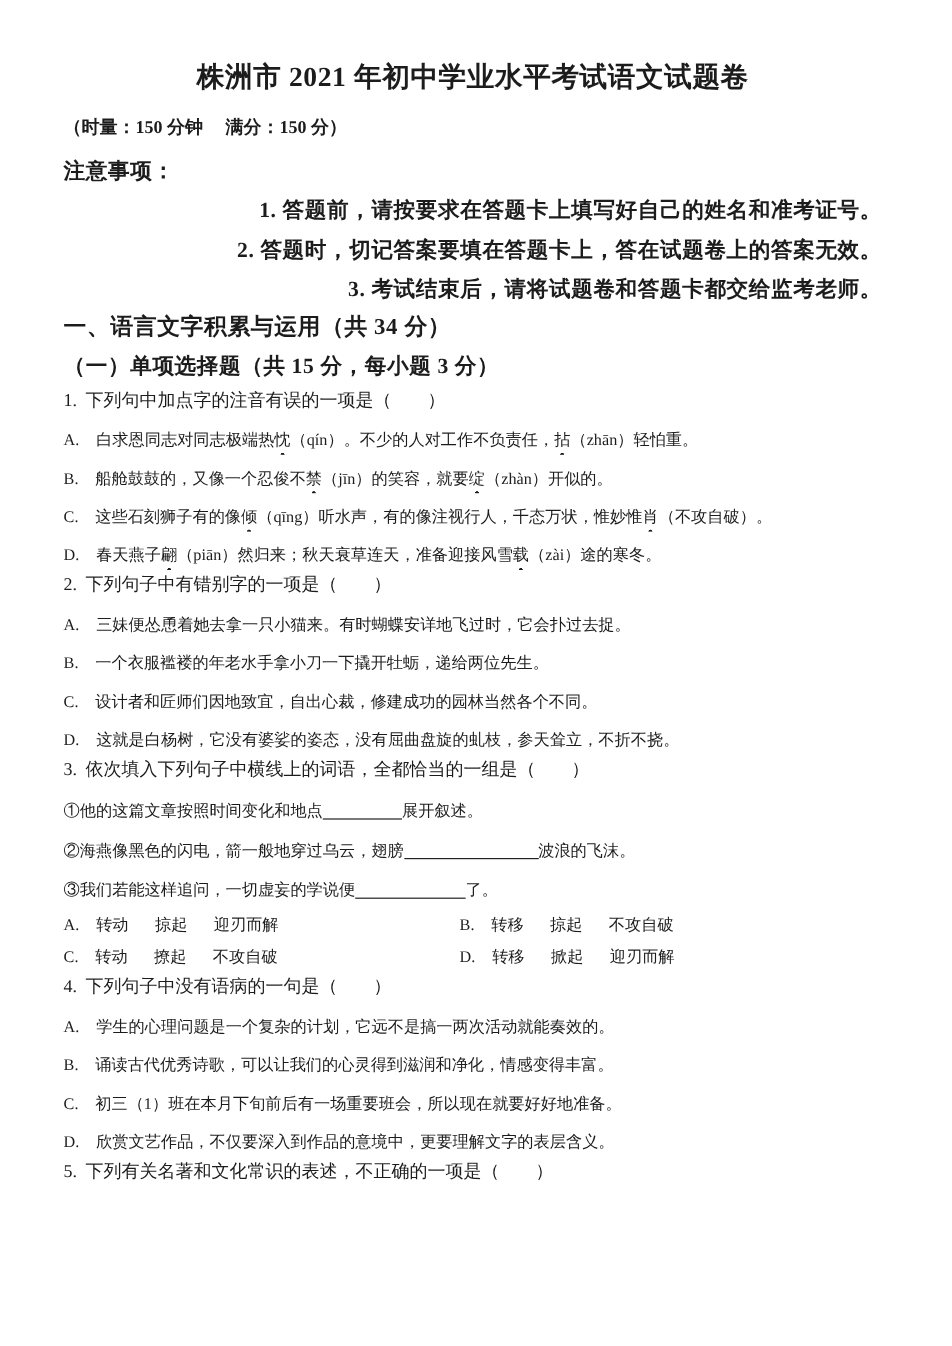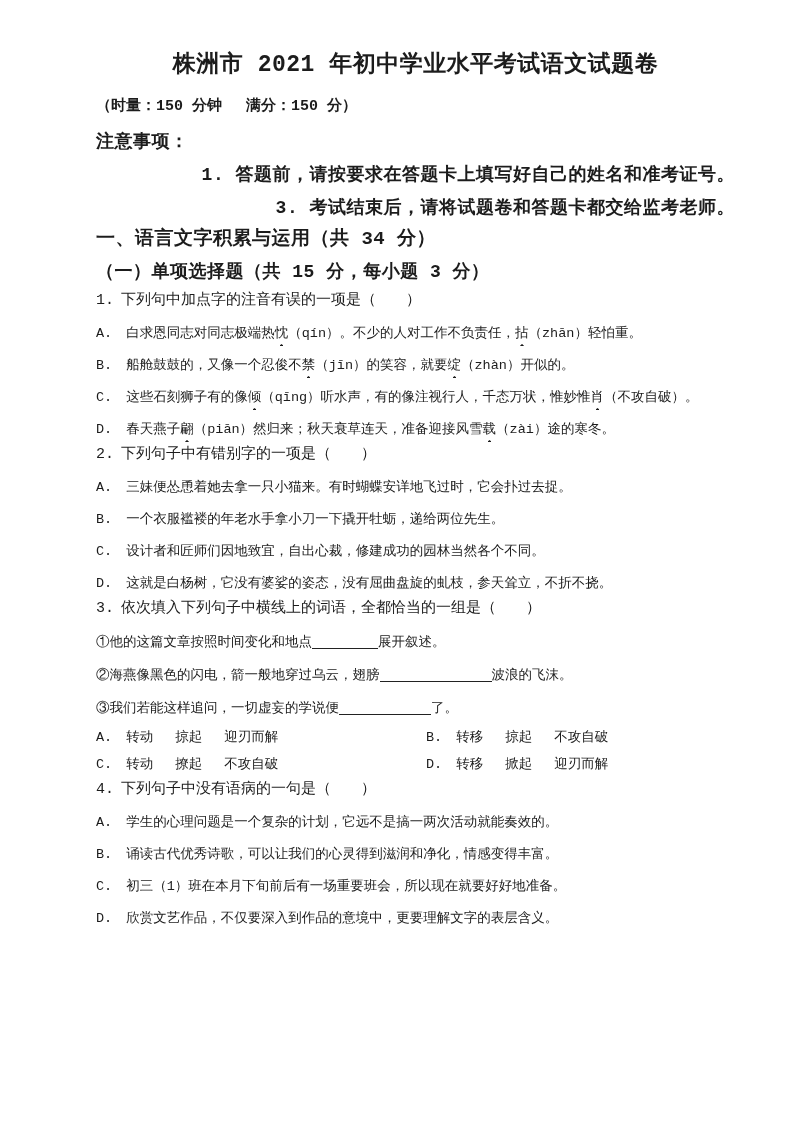--- a/index.html
+++ b/index.html
@@ -4,21 +4,21 @@
 <style>
   html, body { margin: 0; padding: 0; }
   body {
     width: 793px;
     height: 1122px;
     background: #ffffff;
     color: #1c1c1c;
     font-family: "Liberation Serif", "DejaVu Serif", serif;
     overflow: hidden;
   }
-  .page { padding: 50px 58px 0 96px; font-family: Liberation Mono, monospace; }
+  .page { padding: 50px 58px 0 53px; }
 
   .title {
     font-size: 23px;
     font-weight: bold;
     line-height: 30px;
     margin: 0;
     text-align: center;
     letter-spacing: 0.5px;
   }
   .subtitle {
@@ -89,20 +89,21 @@
 </head>
 <body>
 
 <div class="page">
 
   <h1 class="title">株洲市 2021 年初中学业水平考试语文试题卷</h1>
   <p class="subtitle">（时量：150 分钟　 满分：150 分）</p>
 
   <p class="notice-h">注意事项：</p>
   <p class="notice-item">1. 答题前，请按要求在答题卡上填写好自己的姓名和准考证号。</p>
+  <p class="notice-item">2. 答题时，切记答案要填在答题卡上，答在试题卷上的答案无效。</p>
   <p class="notice-item">3. 考试结束后，请将试题卷和答题卡都交给监考老师。</p>
 
   <p class="sec-h">一、语言文字积累与运用（共 34 分）</p>
   <p class="subsec-h">（一）单项选择题（共 15 分，每小题 3 分）</p>
 
   <div>
     <p class="stem"><span class="q-num">1.</span><span>下列句中加点字的注音有误的一项是（　　）</span></p>
     <p class="option"><span class="opt-label">A.</span><span class="opt-text"><span>白求恩同志对同志极端热</span><span class="em-dot">忱</span><span>（qín）。不少的人对工作不负责任，</span><span class="em-dot">拈</span><span>（zhān）轻怕重。</span></span></p>
     <p class="option"><span class="opt-label">B.</span><span class="opt-text"><span>船舱鼓鼓的，又像一个忍俊不</span><span class="em-dot">禁</span><span>（jīn）的笑容，就要</span><span class="em-dot">绽</span><span>（zhàn）开似的。</span></span></p>
     <p class="option"><span class="opt-label">C.</span><span class="opt-text"><span>这些石刻狮子有的像</span><span class="em-dot">倾</span><span>（qīng）听水声，有的像注视行人，千态万状，惟妙惟</span><span class="em-dot">肖</span><span>（不攻自破）。</span></span></p>
@@ -133,14 +134,17 @@
   </div>
 
   <div>
     <p class="stem"><span class="q-num">4.</span><span>下列句子中没有语病的一句是（　　）</span></p>
     <p class="option"><span class="opt-label">A.</span><span class="opt-text">学生的心理问题是一个复杂的计划，它远不是搞一两次活动就能奏效的。</span></p>
     <p class="option"><span class="opt-label">B.</span><span class="opt-text">诵读古代优秀诗歌，可以让我们的心灵得到滋润和净化，情感变得丰富。</span></p>
     <p class="option"><span class="opt-label">C.</span><span class="opt-text">初三（1）班在本月下旬前后有一场重要班会，所以现在就要好好地准备。</span></p>
     <p class="option"><span class="opt-label">D.</span><span class="opt-text">欣赏文艺作品，不仅要深入到作品的意境中，更要理解文字的表层含义。</span></p>
   </div>
 
+  <div>
+    <p class="stem"><span class="q-num">5.</span><span>下列有关名著和文化常识的表述，不正确的一项是（　　）</span></p>
+  </div>
 
 </div>
 
 </body></html>

